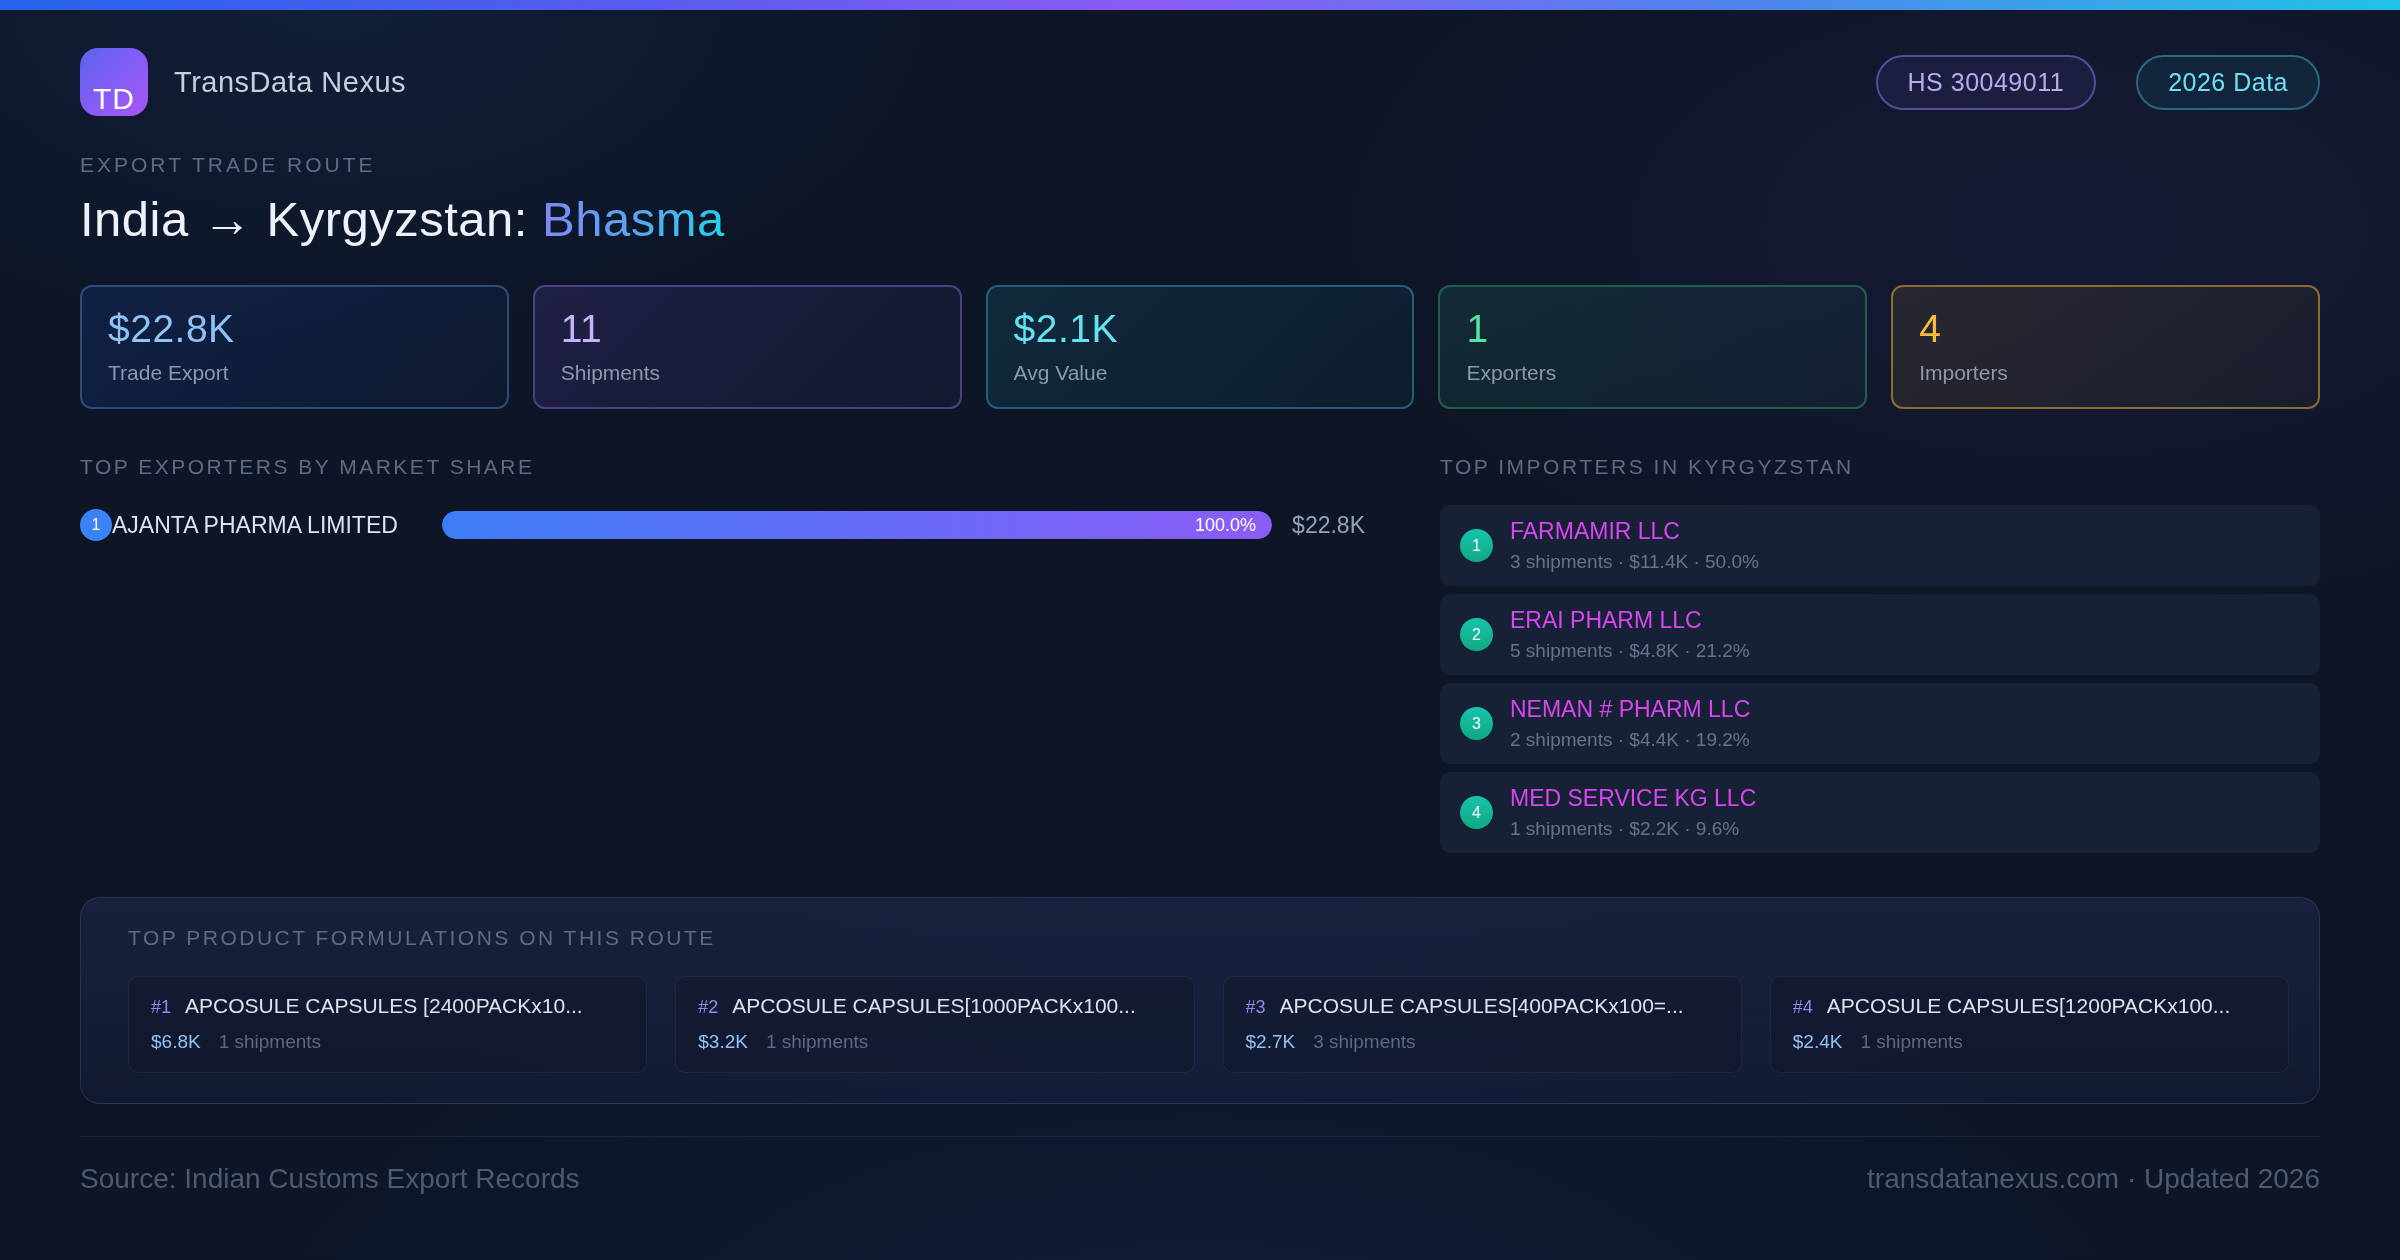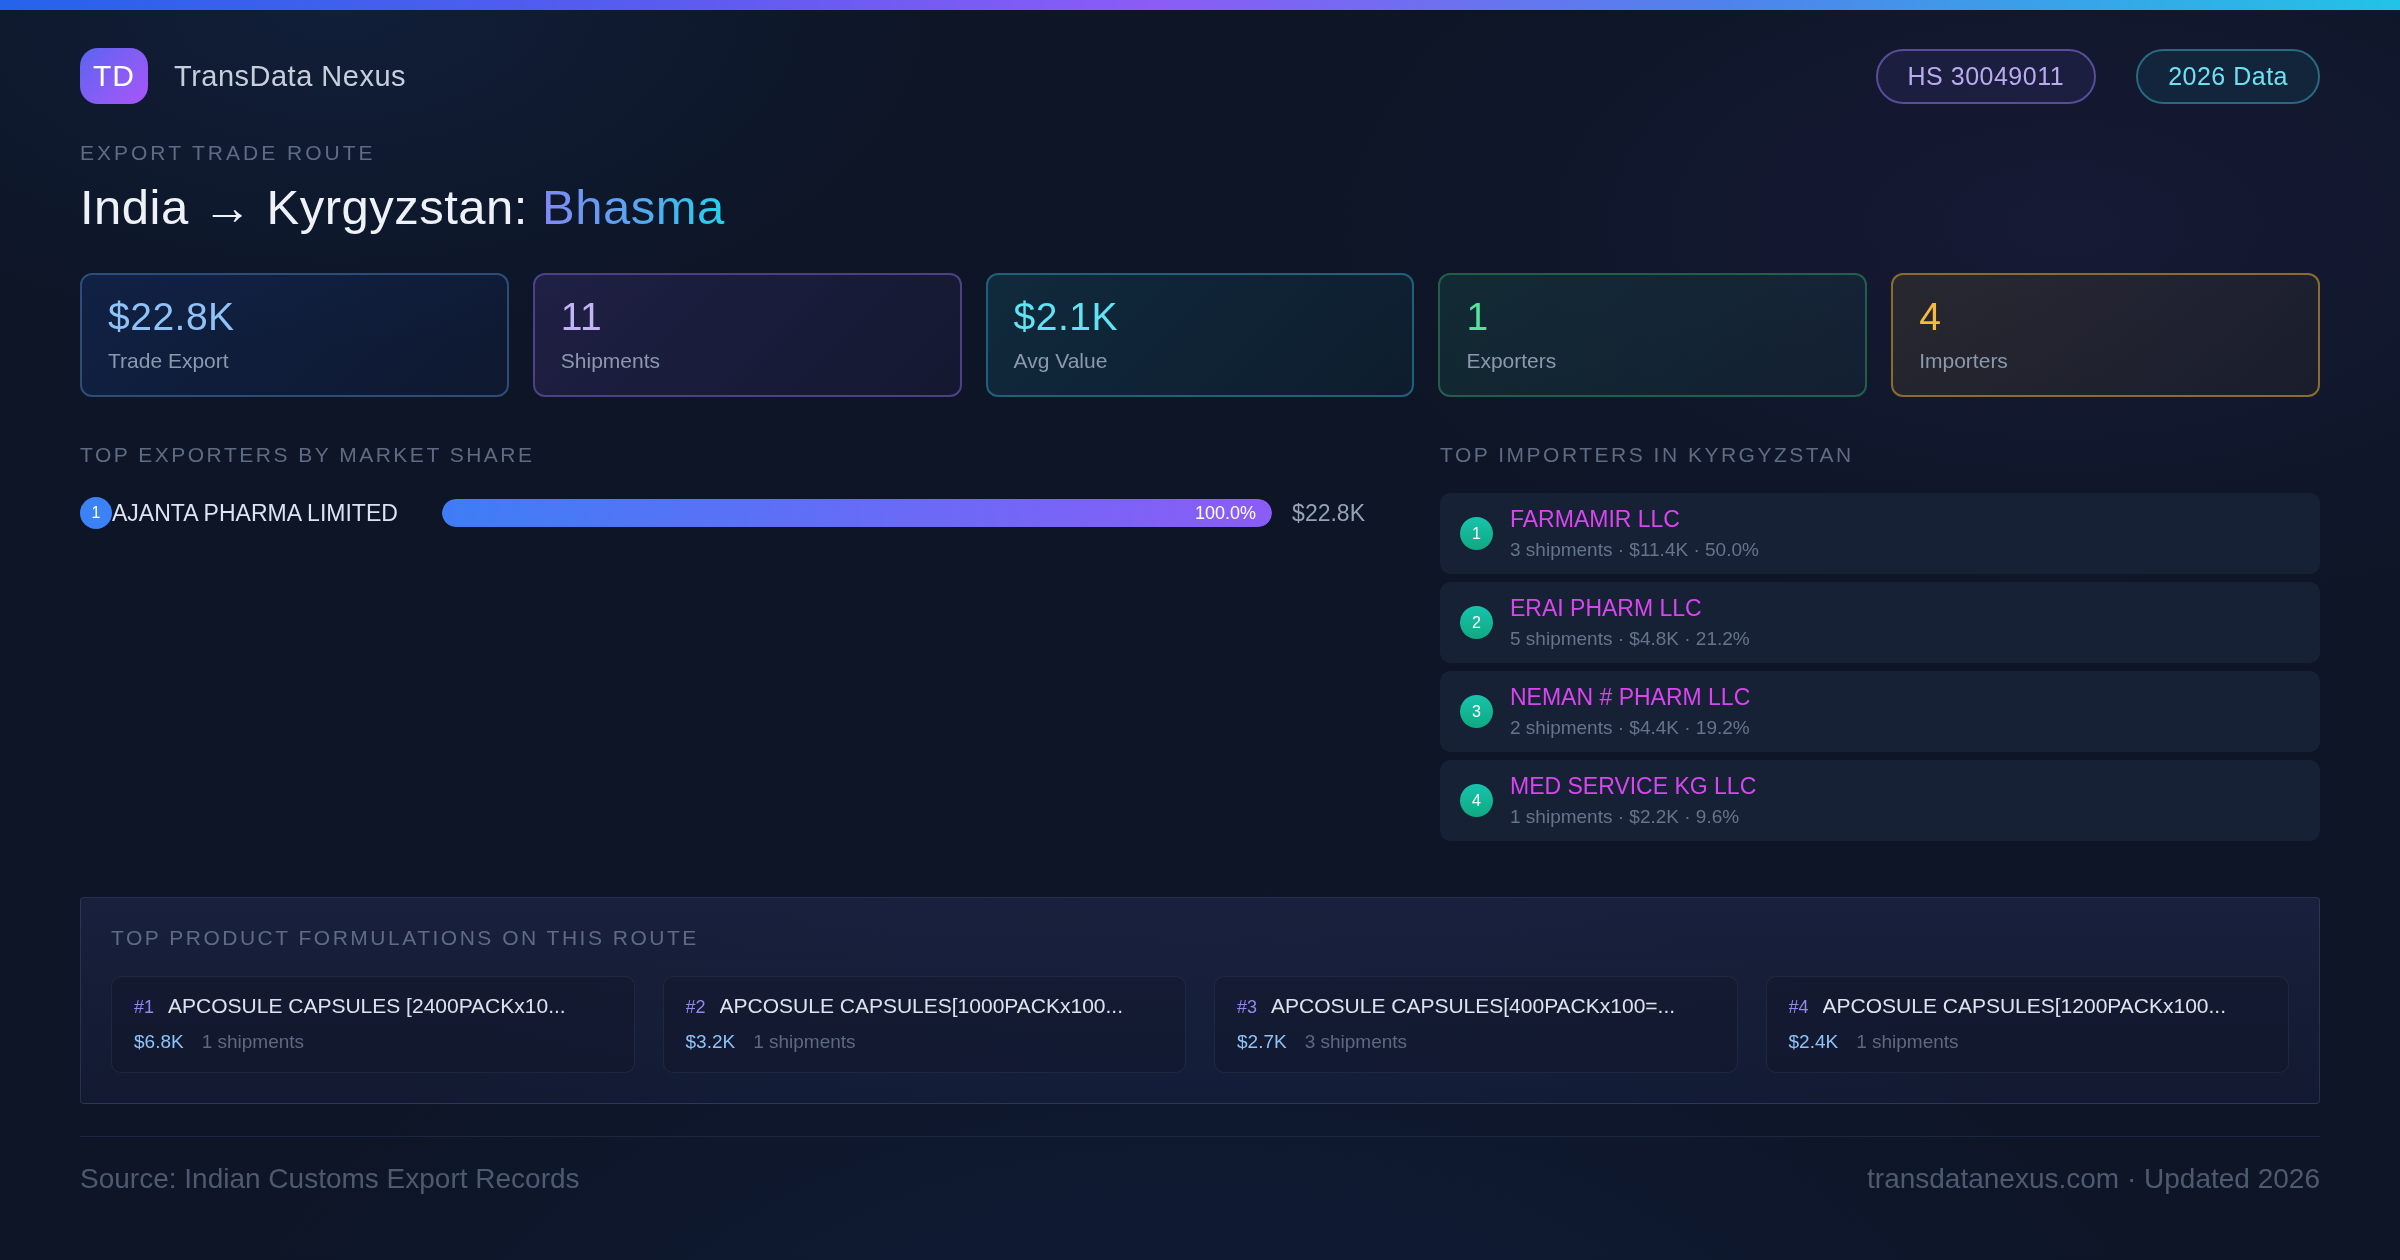--- a/index.html
+++ b/index.html
@@ -14,21 +14,21 @@
       #0d1526;
     color:#e2e8f0;
   }
   .accent-bar { height:10px; width:100%;
     background:linear-gradient(90deg,#2563eb 0%,#5b5bf0 28%,#8b5cf6 48%,#4f83ec 72%,#22c3e6 100%); }
   .content { padding:0 80px; }
 
   
   .header { display:flex; align-items:center; justify-content:space-between; margin-top:38px; }
   .brand-wrap { display:flex; align-items:center; gap:26px; }
-  .logo { width:68px; height:56px; border-radius:18px; display:flex; align-items:center; justify-content:center;
+  .logo { width:68px; height:68px; border-radius:18px; display:flex; align-items:flex-end; justify-content:center;
     background:linear-gradient(135deg,#5b64f0 0%,#8b5cf6 60%,#a855f7 100%);
     color:#fff; font-size:30px; letter-spacing:1px; }
   .brand-name { font-size:29px; color:#c6cfdb; letter-spacing:0.5px; }
   .badges { display:flex; gap:40px; }
   .badge { font-size:25px; padding:11px 30px; border-radius:999px; letter-spacing:0.5px; }
   .badge-hs { color:#b9abef; border:2px solid #584c9b; background:rgba(109,91,208,0.10); }
   .badge-year { color:#6fe0f2; border:2px solid #27697e; background:rgba(34,211,238,0.07); }
 
   
   .eyebrow { margin-top:37px; font-size:21px; letter-spacing:3px; color:#5d6c84; }
@@ -72,21 +72,21 @@
 
   .importer-list { margin-top:26px; display:flex; flex-direction:column; gap:8px; }
   .importer-row { display:flex; align-items:center; background:#172136; border-radius:10px; padding:13px 20px; }
   .importer-dot { width:33px; height:33px; flex:none; border-radius:50%; color:#fff; font-size:16px;
     background:linear-gradient(180deg,#17c3ad,#10a981); display:flex; align-items:center; justify-content:center; }
   .importer-info { margin-left:17px; }
   .importer-name { font-size:23px; color:#d946ef; }
   .importer-details { font-size:19px; color:#64748b; margin-top:6px; }
 
   
-  .products { margin-top:56px; border-radius:4px; padding:28px 30px 30px 30px;
+  .products { margin-top:44px; border-radius:20px; padding:28px 30px 30px 47px;
     background:linear-gradient(180deg,rgba(88,94,180,0.16),rgba(70,76,150,0.10));
     border:1px solid rgba(125,135,205,0.20); }
   .product-cards { display:flex; gap:28px; margin-top:26px; }
   .product-card { flex:1; min-width:0; background:rgba(13,21,38,0.35); border:1px solid rgba(148,163,184,0.10);
     border-radius:10px; padding:17px 22px 19px 22px; }
   .product-line1 { display:flex; align-items:baseline; gap:14px; white-space:nowrap; overflow:hidden; }
   .product-rank { font-size:18px; color:#9488ea; flex:none; }
   .product-name { font-size:21px; color:#dde3ee; overflow:hidden; text-overflow:ellipsis; }
   .product-line2 { display:flex; align-items:baseline; gap:18px; margin-top:13px; }
   .product-value { font-size:19px; color:#8fc3f8; }

